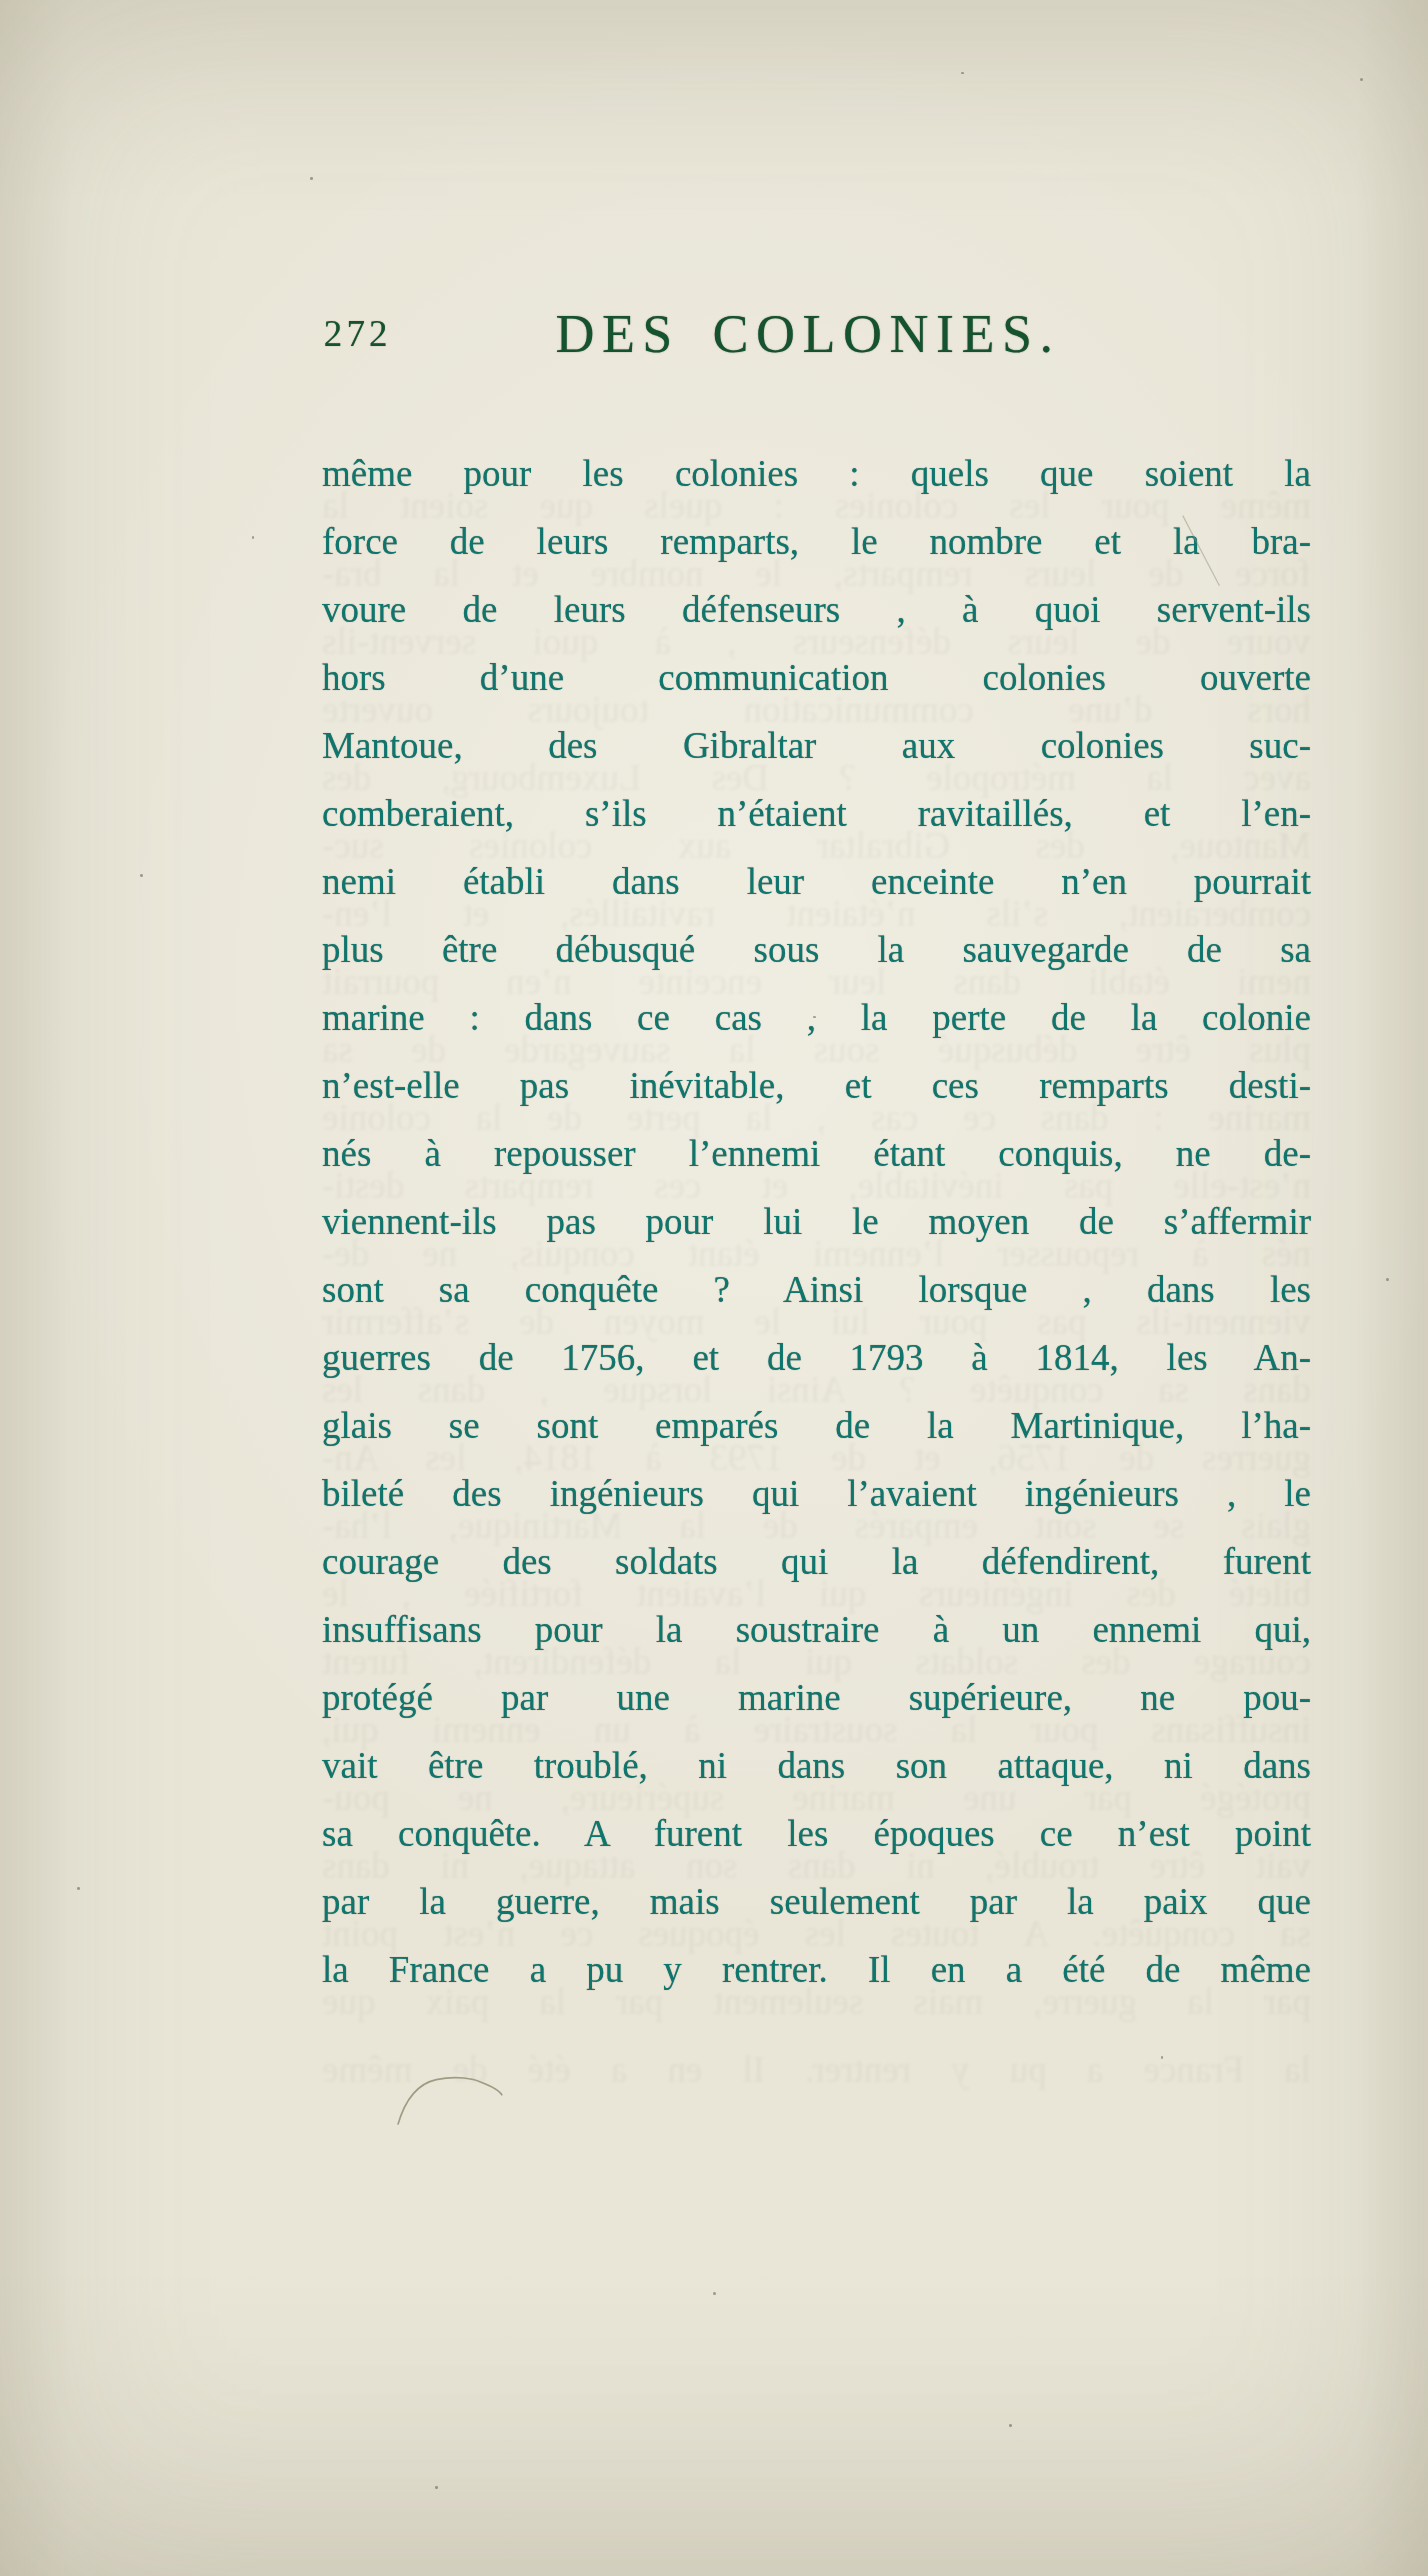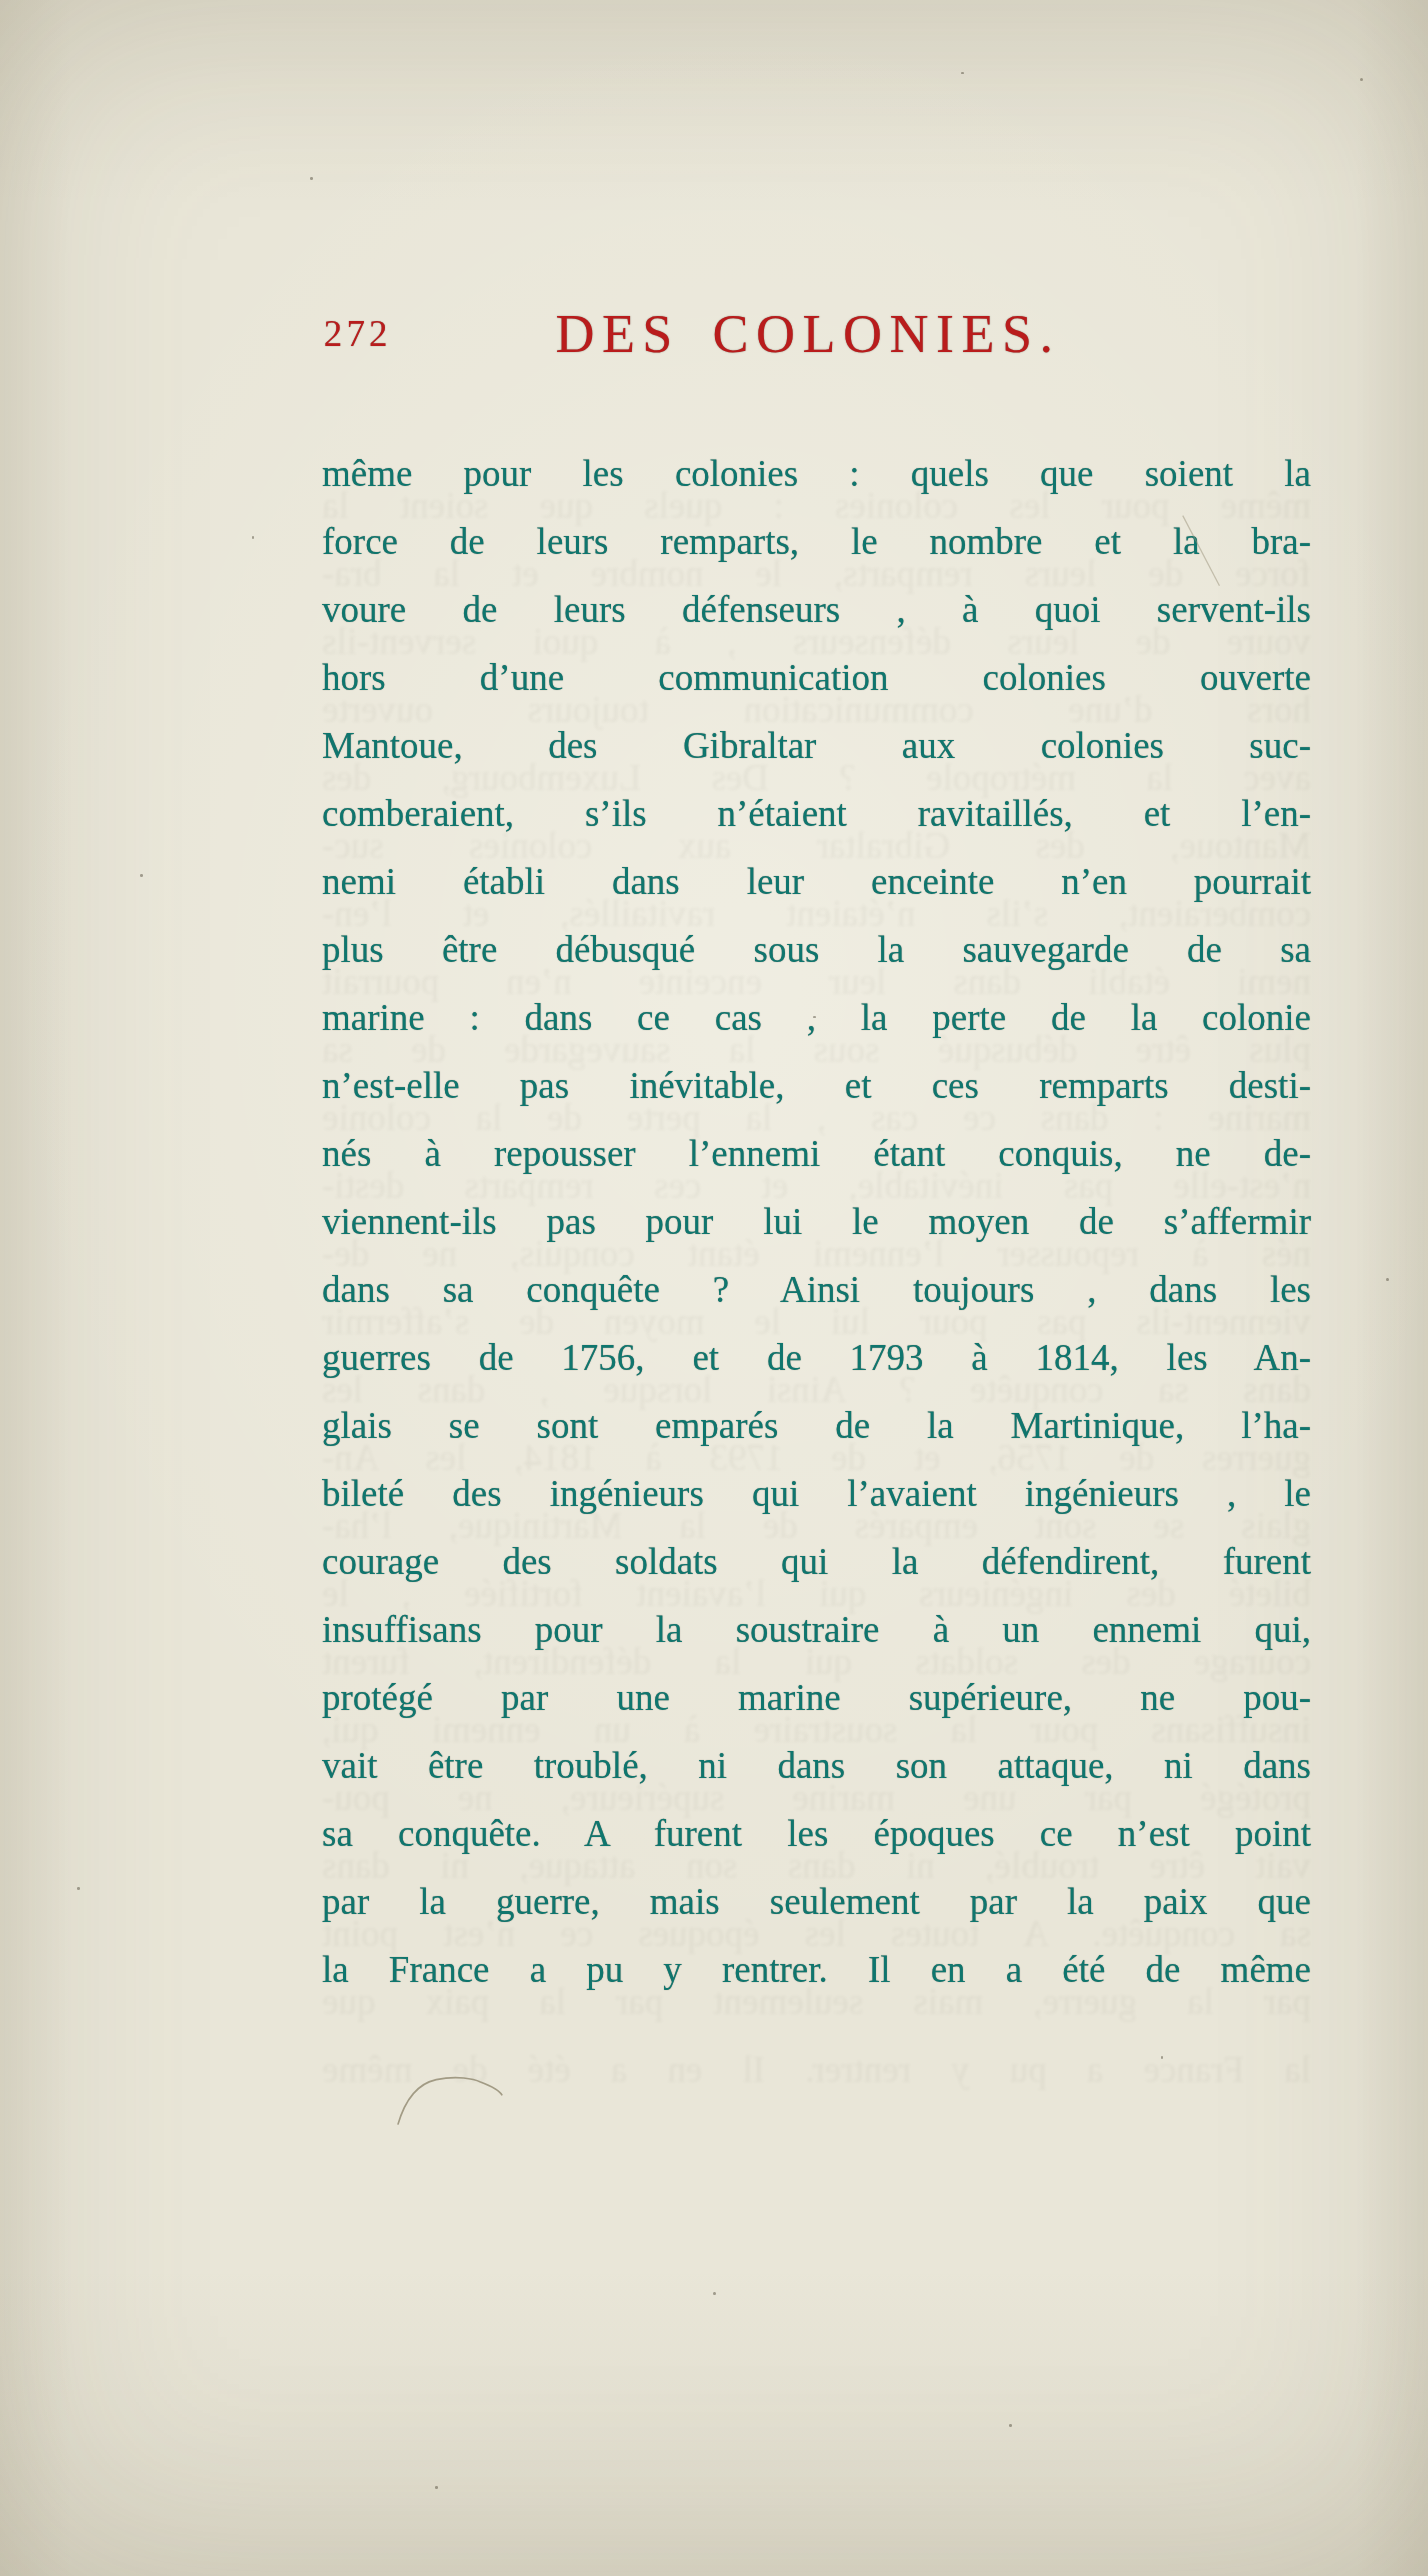--- a/index.html
+++ b/index.html
@@ -14,21 +14,21 @@
     position:absolute; inset:0;
     background:
       radial-gradient(ellipse 1084px 1418px at 52% 38%, rgba(255,255,248,0.30), rgba(255,255,248,0) 70%),
       linear-gradient(180deg, rgba(120,110,80,0.06) 0%, rgba(120,110,80,0) 8%, rgba(120,110,80,0) 88%, rgba(120,110,80,0.10) 100%),
       linear-gradient(90deg, rgba(120,110,80,0.08) 0%, rgba(120,110,80,0) 5%, rgba(120,110,80,0) 95%, rgba(120,110,80,0.09) 100%);
     box-shadow: inset 0 0 217px rgba(105,95,65,0.20);
     pointer-events:none;
   }
   .header {
     position:absolute; left:322px; top:305px; width:989px; height:60px;
-    color:#b91c1c;
+    color:#14532d;
   }
   .pagenum {
     position:absolute; left:1.7px; top:10px;
     font-size:37px; letter-spacing:4.2px; line-height:1;
     text-shadow:0 0 1.1px rgba(52,46,34,0.55);
   }
   .runtitle {
     position:absolute; left:486px; top:1.7px; transform:translateX(-50%);
     font-size:54px; font-weight:normal; letter-spacing:7.5px; word-spacing:11.7px; line-height:1;
     white-space:nowrap;
@@ -104,21 +104,21 @@
     <div class="line">voure de leurs défenseurs , à quoi servent-ils</div>
     <div class="line">hors d’une communication colonies ouverte</div>
     <div class="line">Mantoue, des Gibraltar aux colonies suc-</div>
     <div class="line">comberaient, s’ils n’étaient ravitaillés, et l’en-</div>
     <div class="line">nemi établi dans leur enceinte n’en pourrait</div>
     <div class="line">plus être débusqué sous la sauvegarde de sa</div>
     <div class="line">marine : dans ce cas , la perte de la colonie</div>
     <div class="line">n’est-elle pas inévitable, et ces remparts desti-</div>
     <div class="line">nés à repousser l’ennemi étant conquis, ne de-</div>
     <div class="line">viennent-ils pas pour lui le moyen de s’affermir</div>
-    <div class="line">dans sa conquête ? Ainsi toujours , dans les</div>
+    <div class="line">sont sa conquête ? Ainsi lorsque , dans les</div>
     <div class="line">guerres de 1756, et de 1793 à 1814, les An-</div>
     <div class="line">glais se sont emparés de la Martinique, l’ha-</div>
     <div class="line">bileté des ingénieurs qui l’avaient ingénieurs , le</div>
     <div class="line">courage des soldats qui la défendirent, furent</div>
     <div class="line">insuffisans pour la soustraire à un ennemi qui,</div>
     <div class="line">protégé par une marine supérieure, ne pou-</div>
     <div class="line">vait être troublé, ni dans son attaque, ni dans</div>
     <div class="line">sa conquête. A furent les époques ce n’est point</div>
     <div class="line">par la guerre, mais seulement par la paix que</div>
     <div class="line">la France a pu y rentrer. Il en a été de même</div>

